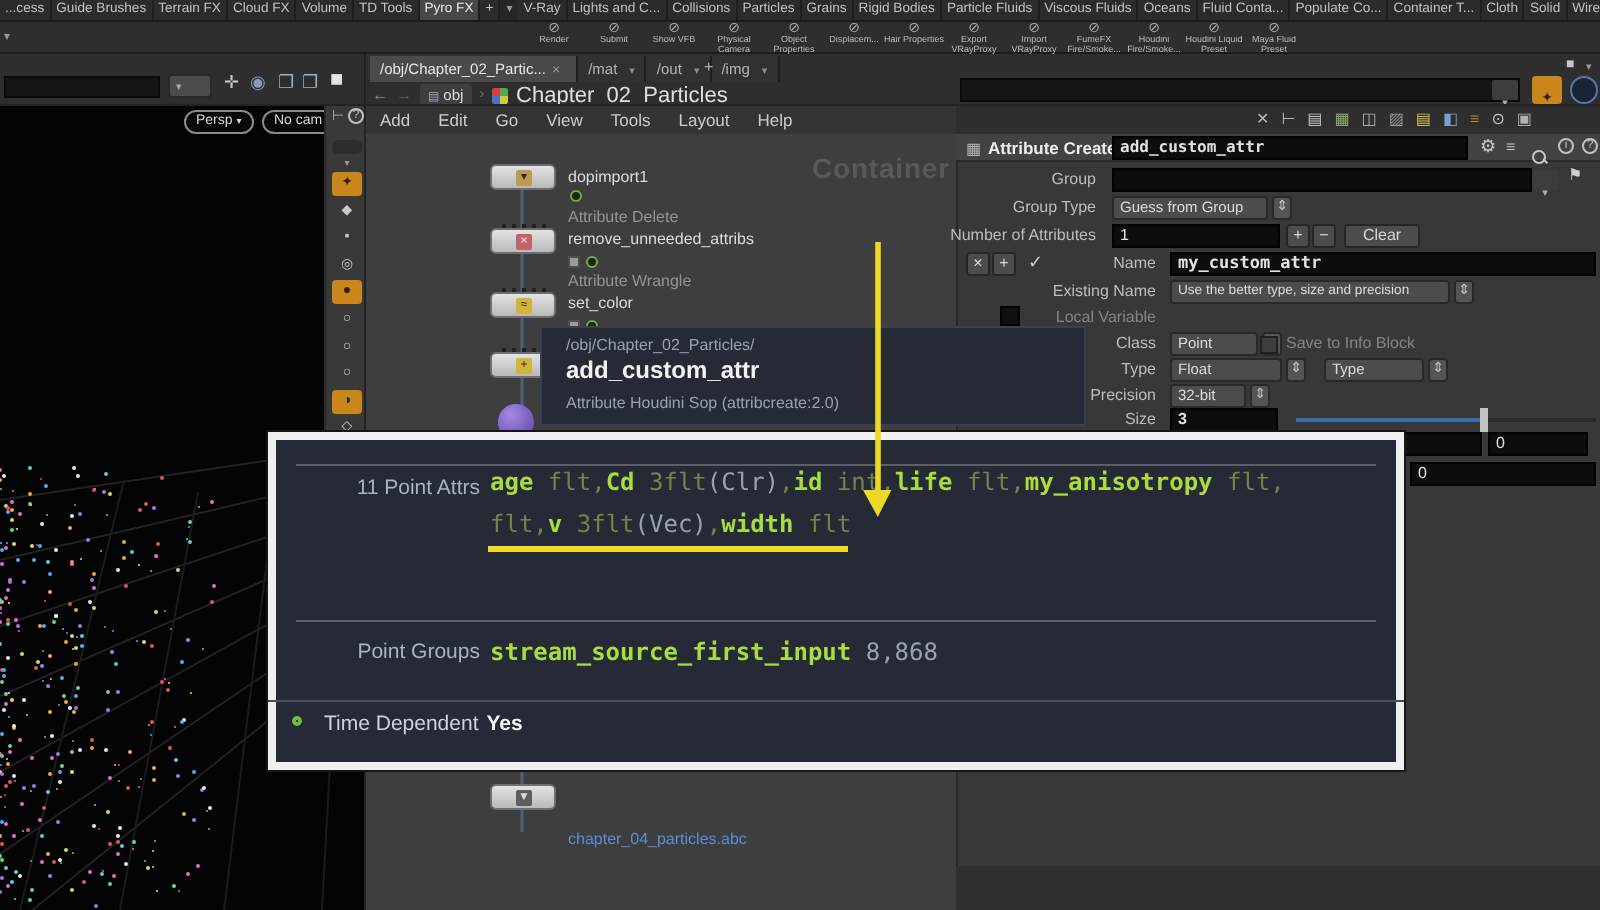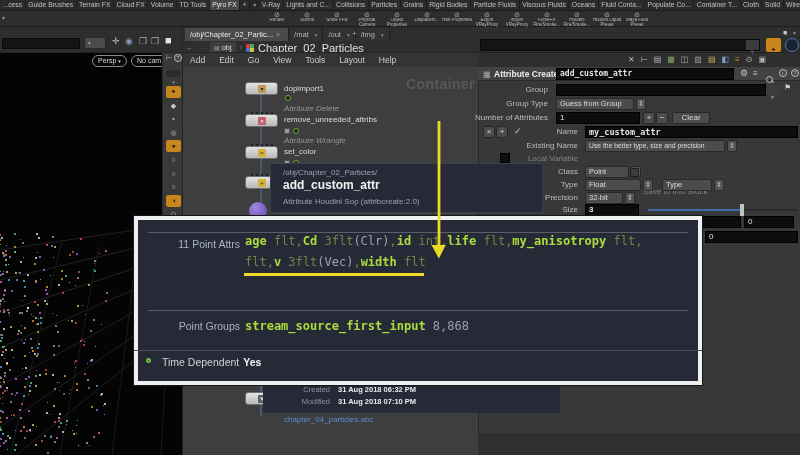--- a/index.html
+++ b/index.html
@@ -48,21 +48,21 @@
   .vcell{position:absolute;left:3px;width:15px;height:12px;border-radius:2px;color:#c8c8c8;font-size:7px;line-height:12px;text-align:center;}
   .vcell.hot{background:#c8861c;color:#332200;}
   
   #netpane{left:183px;top:67px;width:295px;height:388px;background:#3e3e3e;}
   #watermark{left:406px;top:76px;font-size:14px;font-weight:bold;color:#56595d;letter-spacing:.4px;}
   .node{position:absolute;width:33px;height:13px;border-radius:3px;background:linear-gradient(#e3e3e3,#b9b9b9);border:1px solid #6e6e6e;z-index:4;}
   .nico{position:absolute;left:12px;top:2px;width:8px;height:8px;border-radius:1px;font-size:6px;line-height:8px;text-align:center;color:#2a2a2a;}
   .indots{position:absolute;left:5px;top:-3px;width:23px;height:2px;
           background:repeating-linear-gradient(90deg,#202020 0 2px,transparent 2px 5px);}
   .nlabel{position:absolute;font-size:8px;color:#dcdcdc;white-space:nowrap;z-index:4;}
-  .ntype{position:absolute;font-size:8px;color:#949494;white-space:nowrap;z-index:4;font-style:italic;}
+  .ntype{position:absolute;font-size:8px;color:#949494;white-space:nowrap;z-index:4;}
   .badge-gr{position:absolute;width:6px;height:6px;border-radius:50%;border:1.5px solid #6fae3e;background:#1c2416;z-index:4;}
   .badge-sq{position:absolute;width:6px;height:6px;background:#9a9a9a;border:1px solid #4f4f4f;z-index:4;}
   #purple{left:249px;top:202px;width:18px;height:18px;border-radius:50%;
           background:radial-gradient(circle at 35% 30%,#a18ae2,#5c41a8);z-index:3;}
   #abcfile{left:284px;top:415px;font-size:8px;color:#5b8dd6;z-index:4;}
   
   #parampane{left:478px;top:67px;width:322px;height:388px;background:#383838;border-left:1px solid #282828;}
   #phdr{left:478px;top:67px;width:322px;height:14px;background:#424242;border-bottom:1px solid #2a2a2a;}
   .plab{position:absolute;color:#bdbdbd;font-size:8px;line-height:12px;text-align:right;white-space:nowrap;}
   .plab.dim{color:#858585;}
@@ -717,21 +717,21 @@
   <div class="combo" style="left:585px;top:140px;width:140px;font-size:6.8px;">Use the better type, size and precision</div>
   <div class="spin" style="left:727px;top:140px;">⇕</div>
 
   <div class="chk" style="left:500px;top:153px;"></div>
   <div class="plab dim" style="left:478px;top:153px;width:100px;">Local Variable</div>
 
   <div class="plab" style="left:478px;top:166px;width:100px;">Class</div>
   <div class="combo" style="left:585px;top:166px;width:44px;">Point</div>
   <div class="spin" style="left:631px;top:166px;">⇕</div>
   <div class="chk dim" style="left:630px;top:168px;width:9px;height:9px;"></div>
-  <div class="plab dim" style="left:643px;top:166px;width:70px;text-align:left;margin-top:20px;">Save to Info Block</div>
+  <div class="plab dim" style="left:643px;top:166px;width:70px;text-align:left;">Save to Info Block</div>
 
   <div class="plab" style="left:478px;top:179px;width:100px;">Type</div>
   <div class="combo" style="left:585px;top:179px;width:56px;">Float</div>
   <div class="spin" style="left:643px;top:179px;">⇕</div>
   <div class="combo" style="left:662px;top:179px;width:50px;">Type</div>
   <div class="spin" style="left:714px;top:179px;">⇕</div>
 
   <div class="plab" style="left:478px;top:192px;width:100px;">Precision</div>
   <div class="combo" style="left:585px;top:192px;width:38px;">32-bit</div>
   <div class="spin" style="left:625px;top:192px;">⇕</div>
@@ -759,26 +759,20 @@
   <div class="abs" style="left:0;top:52px;width:800px;height:1px;background:#232323;"></div>
 
   
   <div id="popup-hdr" class="abs">
     <div style="position:absolute;left:12px;top:4px;font-size:8px;color:#99a2b2;">/obj/Chapter_02_Particles/</div>
     <div style="position:absolute;left:12px;top:14px;font-size:12px;font-weight:bold;color:#f2f2f2;">add_custom_attr</div>
     <div style="position:absolute;left:12px;top:33px;font-size:8px;color:#99a2b2;">Attribute Houdini Sop (attribcreate:2.0)</div>
   </div>
 
   
-  <div id="created-box" class="abs">
-    <div class="cl" style="left:5px;top:5px;">Created</div>
-    <div class="cv" style="left:75px;top:5px;">31 Aug 2018 06:32 PM</div>
-    <div class="cl" style="left:5px;top:17px;">Modified</div>
-    <div class="cv" style="left:75px;top:17px;">31 Aug 2018 07:10 PM</div>
-  </div>
 
   
   <div id="wbox" class="abs">
     <div class="wdiv" style="left:10px;top:12px;width:540px;"></div>
     <div class="wlab" style="left:6px;top:18px;">11 Point Attrs</div>
     <div id="attr-lines" style="position:absolute;left:107px;top:11px;">
         <div class="attr-line"><span class="tok-n">age</span><span class="tok-t"> flt,</span><span class="tok-n">Cd</span><span class="tok-t"> 3flt</span><span class="tok-p">(Clr)</span><span class="tok-t">,</span><span class="tok-n">id</span><span class="tok-t"> int,</span><span class="tok-n">life</span><span class="tok-t"> flt,</span><span class="tok-n">my_anisotropy</span><span class="tok-t"> flt,</span></div>
         <div class="attr-line"><span class="tok-t">flt,</span><span class="tok-n">v</span><span class="tok-t"> 3flt</span><span class="tok-p">(Vec)</span><span class="tok-t">,</span><span class="tok-n">width</span><span class="tok-t"> flt</span></div>
       </div>
     <div class="wdiv" style="left:10px;top:90px;width:540px;"></div>

